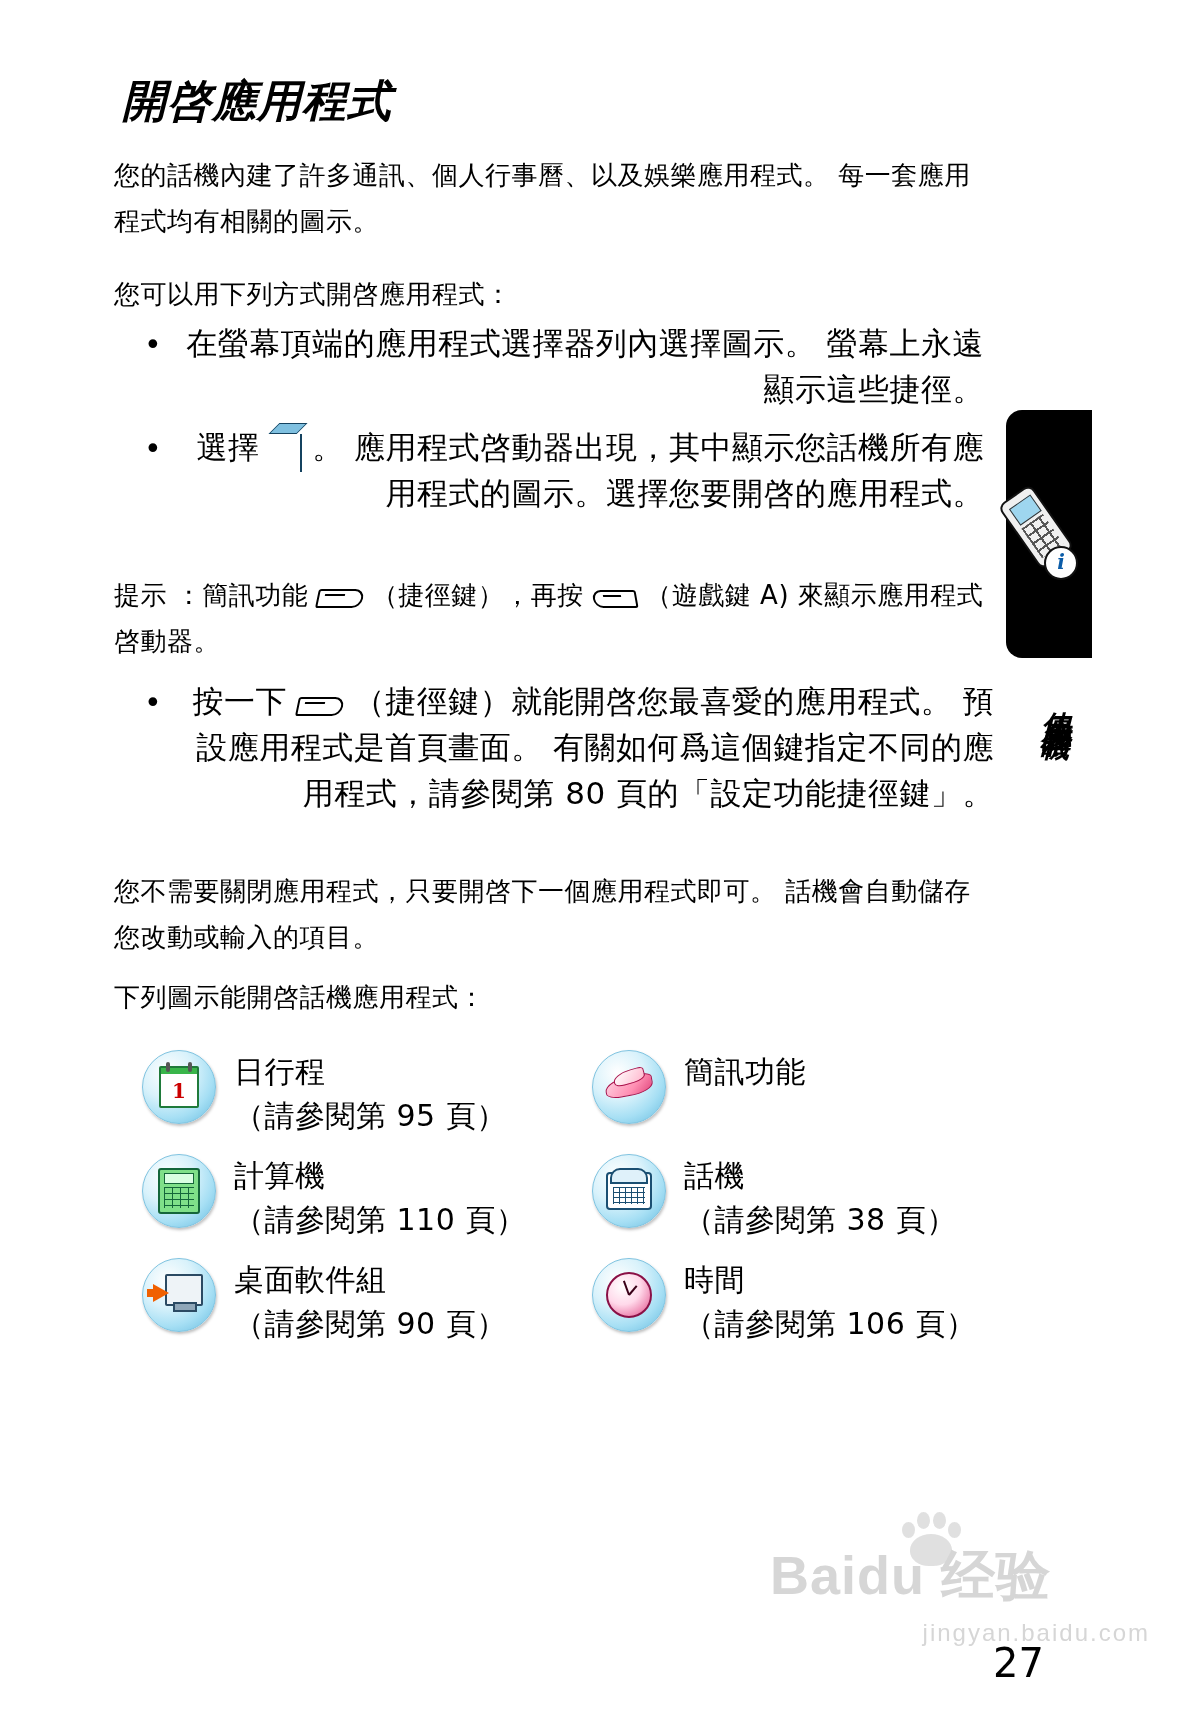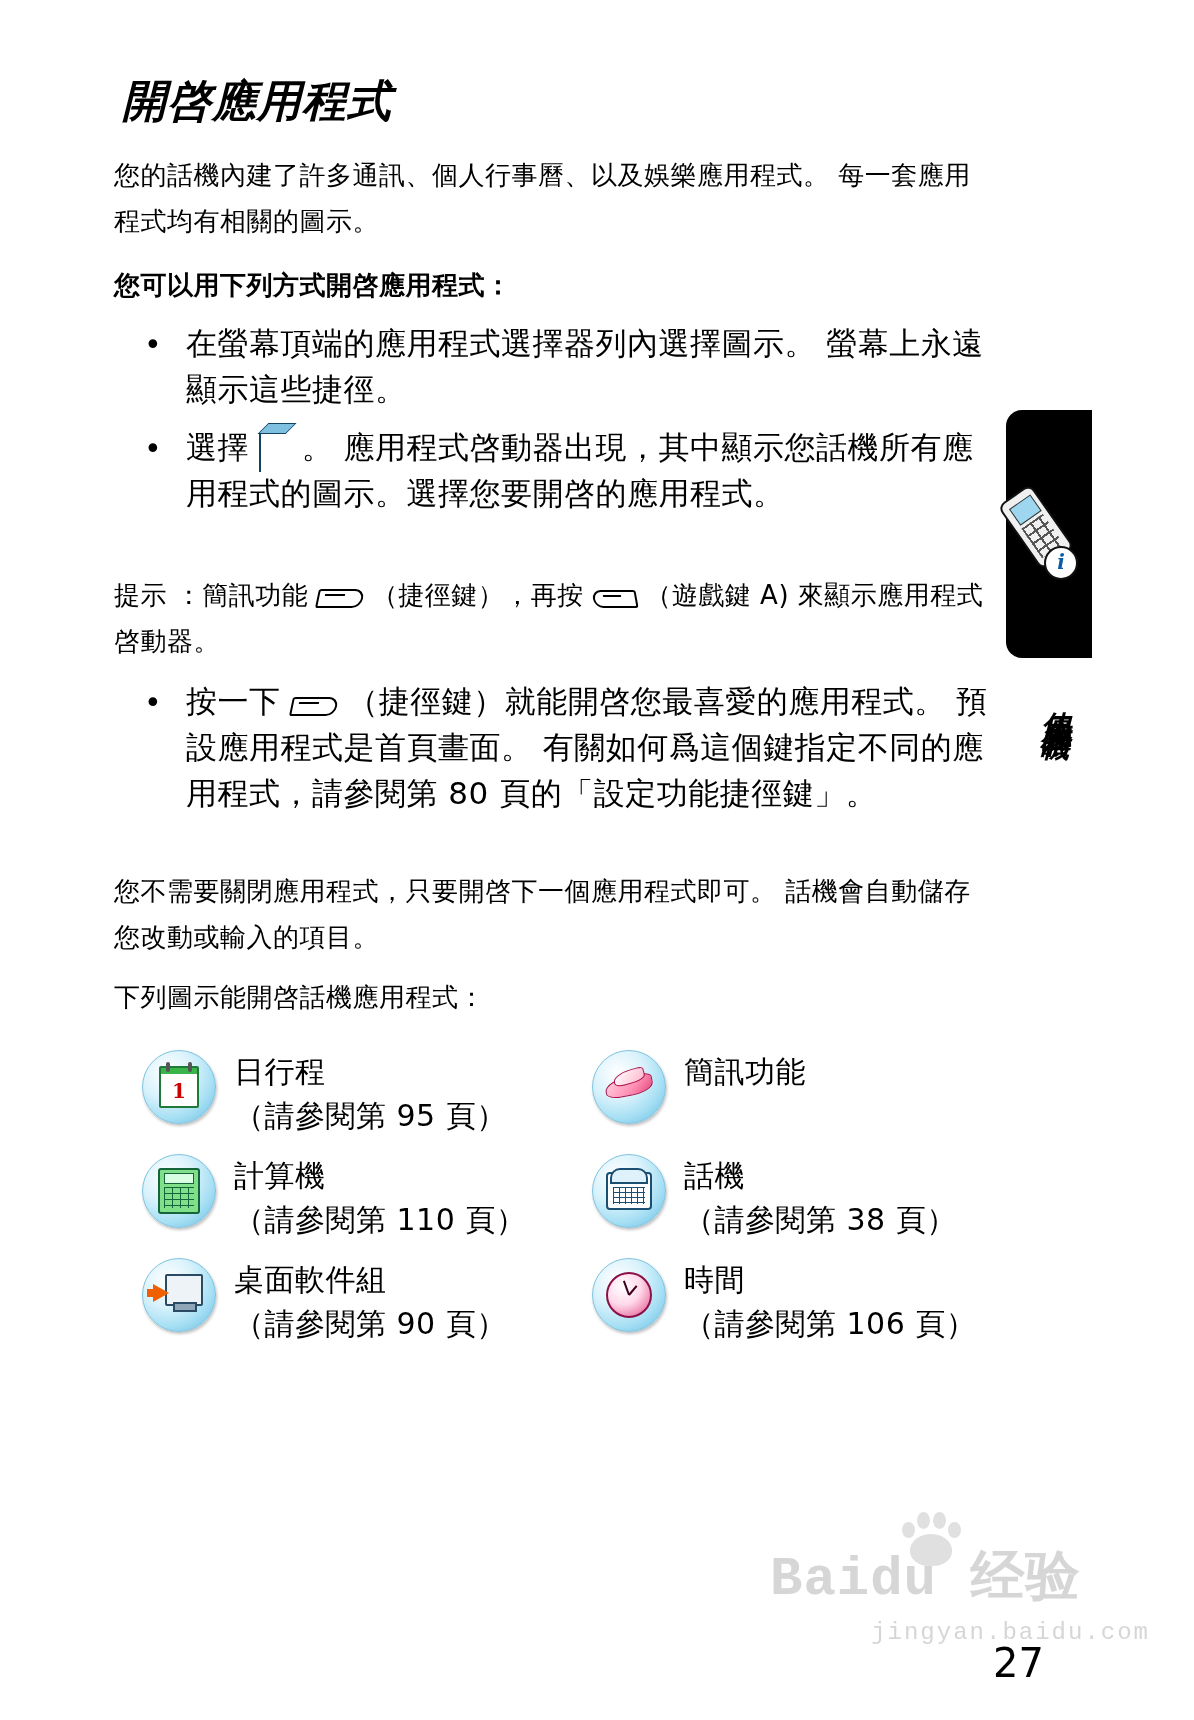--- a/index.html
+++ b/index.html
@@ -33,39 +33,39 @@
   }
   
   .para {
     position: absolute;
     font-size: 26px;
     line-height: 46px;
     color: #000;
     letter-spacing: 0.5px;
   }
   .p1 { left: 114px; top: 152px;  width: 860px; }
-  .p2 { left: 114px; top: 262px;  width: 860px; font-weight: bold; }
+  .p2 { left: 114px; top: 271px;  width: 860px; }
   .p-tip { left: 114px; top: 572px; width: 880px; }
   .p3 { left: 114px; top: 868px;  width: 870px; }
   .p4 { left: 114px; top: 974px;  width: 870px; }
 
   
   .bullet {
     position: absolute;
     font-size: 31px;
     line-height: 46px;
     color: #000;
     letter-spacing: 0.5px;
   }
   .bullet .dot {
     position: absolute;
     left: 0; top: 2px;
     font-size: 30px;
   }
-  .bullet .txt { display: block; margin-left: 42px; }
+  .bullet .txt { display: block; margin-left: 42px; text-align: right; }
   .b1 { left: 144px; top: 320px; width: 840px; }
   .b2 { left: 144px; top: 424px; width: 840px; }
   .b3 { left: 144px; top: 678px; width: 850px; }
 
   
   .inline-icon {
     display: inline-block;
     vertical-align: -6px;
     width: 32px; height: 30px;
     position: relative;
@@ -348,21 +348,21 @@
   
   .watermark {
     position: absolute;
     left: 770px;
     top: 1540px;
     width: 380px;
     height: 120px;
     color: #cfcfcf;
     font-size: 54px;
     font-weight: bold;
-    font-family: Liberation Mono, monospace;
+    font-family: Liberation Sans, sans-serif;
     letter-spacing: 1px;
     opacity: 0.85;
   }
   .watermark .sub {
     font-size: 24px;
     font-weight: normal;
     letter-spacing: 2px;
     margin-left: 48px;
     margin-top: 6px;
     text-align: right;

